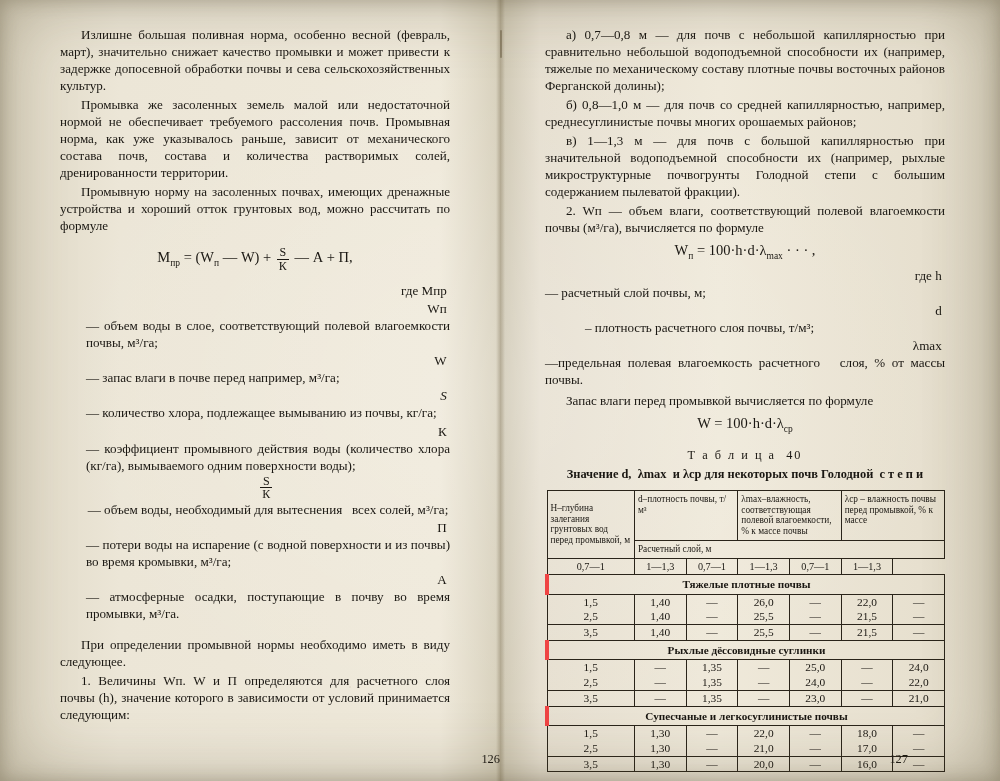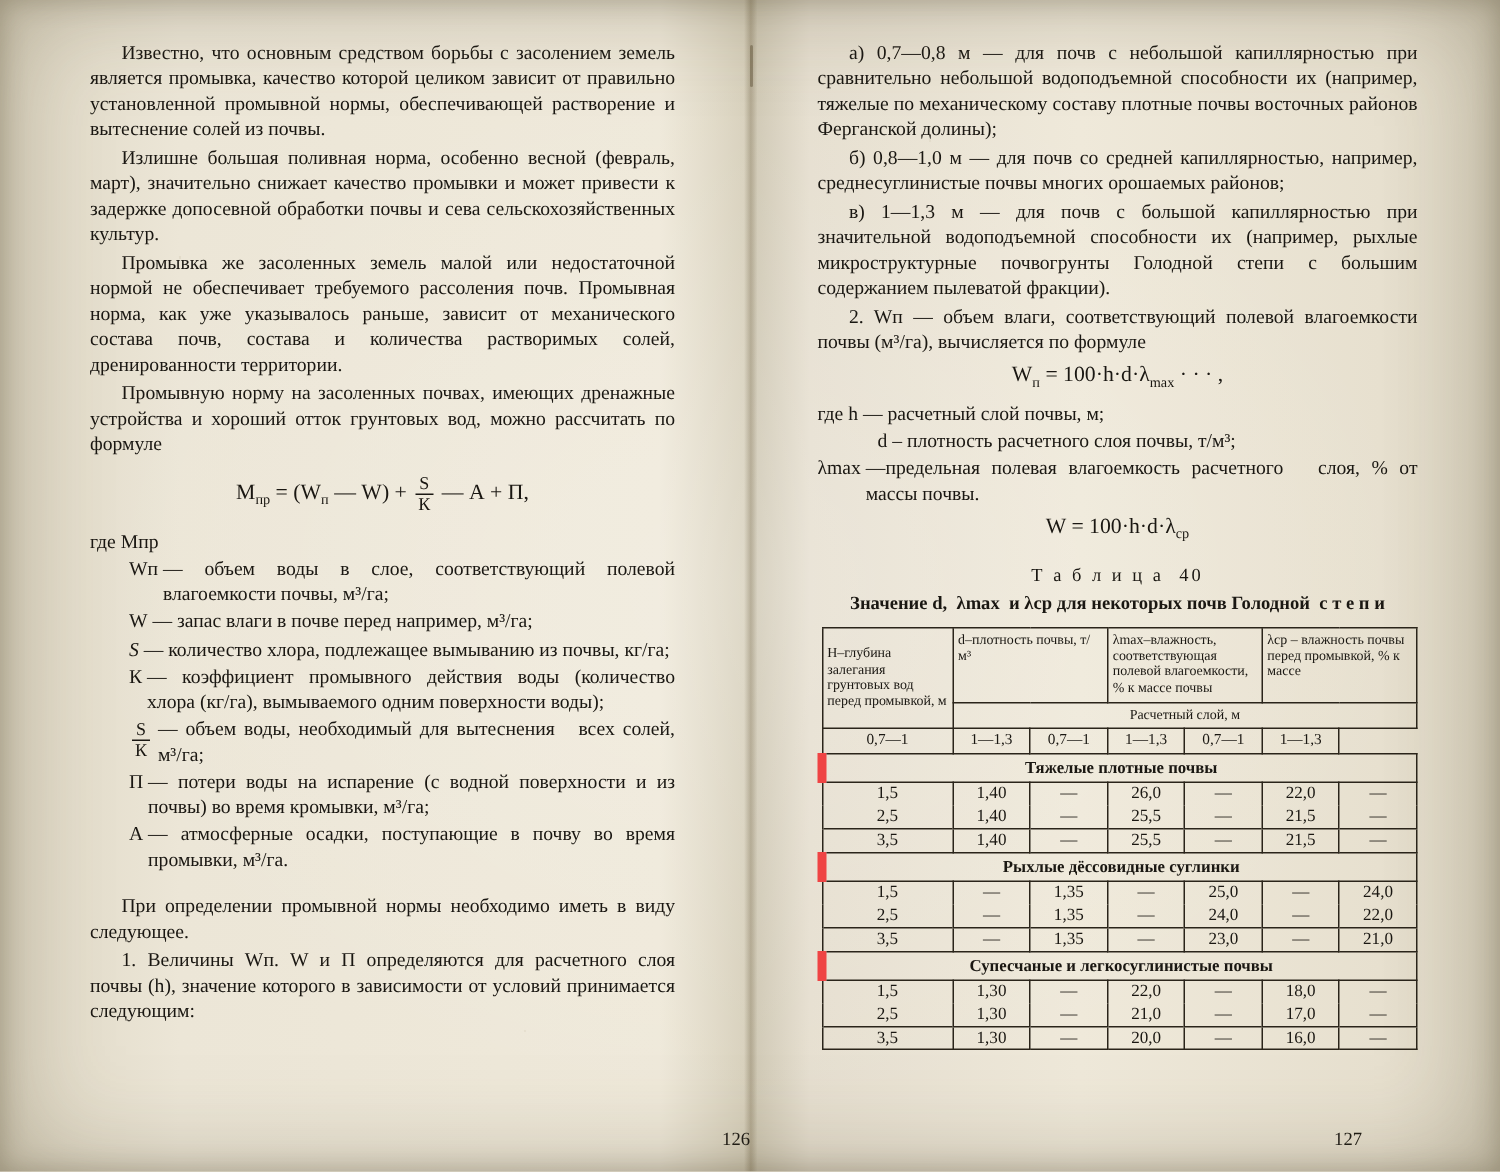--- a/index.html
+++ b/index.html
@@ -50,21 +50,21 @@
   .formula{
     text-align:center;font-size:14.5px;margin:12px 0 10px 0;
     font-family:"Liberation Serif", serif;
   }
   .formula .sub{font-size:9.5px;vertical-align:sub;}
   .frac{display:inline-block;vertical-align:middle;text-align:center;font-size:12px;line-height:1.05;margin:0 2px;}
   .frac .num{display:block;border-bottom:1px solid #1a1712;padding:0 2px;}
   .frac .den{display:block;padding:0 2px;}
 
   .deflist{margin:2px 0 0 0;font-size:13.1px;line-height:1.30;}
-  .defrow{display:flex;margin-bottom:1px;}
+  .defrow{display:flex;margin-bottom:1px;flex-direction:column;}
   .defrow .lbl{flex:0 0 auto;text-align:right;white-space:nowrap;}
   .defrow .txt{flex:1 1 auto;text-align:justify;}
   .ind0{padding-left:0px;}
   .ind1{padding-left:26px;}
   .ind2{padding-left:40px;}
 
   .pagenum{
     position:absolute;bottom:14px;width:100%;text-align:right;
     font-size:12.4px;
   }
@@ -76,23 +76,23 @@
   }
   table.dt{
     border-collapse:collapse;width:100%;font-size:10.4px;
     line-height:1.12;
   }
   table.dt td, table.dt th{
     border:1px solid #2a241a;padding:2px 3px;vertical-align:top;text-align:center;
     font-weight:normal;
   }
   table.dt th.hcell{ font-size:9.3px; text-align:left; line-height:1.15; padding:3px 3px;}
-  table.dt th.hcell.c{text-align:center;margin-top:32px;}
+  table.dt th.hcell.c{text-align:left;margin-top:32px;}
   table.dt td.grp{
-    font-weight:bold;font-size:11.2px;padding:3px 0;border-left:6px solid #ef4444;border-right:1px solid #2a241a;
+    font-weight:bold;font-size:11.2px;padding:3px 0;border-left:4px solid #ef4444;border-right:1px solid #2a241a;
   }
   table.dt td.num{font-size:11.4px;padding:1px 2px;}
   table.dt tr.norow td{border-top:none;border-bottom:none;}
   .subhdr td{font-size:10.2px;}
   .ital{font-style:italic;}
   .speckles{position:absolute;inset:0;pointer-events:none;opacity:0.35;
     background-image:
       radial-gradient(circle at 12% 22%, rgba(120,100,60,0.25) 0 1px, transparent 1px),
       radial-gradient(circle at 77% 61%, rgba(120,100,60,0.22) 0 1px, transparent 1px),
       radial-gradient(circle at 35% 88%, rgba(120,100,60,0.20) 0 1px, transparent 1px),
@@ -103,21 +103,20 @@
 <body>
 
 <div class="page-bg"></div>
 <div class="speckles"></div>
 <div class="gutter"></div>
 <div class="spine-mark"></div>
 
 <div class="col left">
   <div class="inner-left">
 
-    <p class="para">Известно, что основным средством борьбы с засолением земель является промывка, качество которой целиком зависит от правильно установленной промывной нормы, обеспечивающей растворение и вытеснение солей из почвы.</p>
     <p class="para">Излишне большая поливная норма, особенно весной (февраль, март), значительно снижает качество промывки и может привести к задержке допосевной обработки почвы и сева сельскохозяйственных культур.</p>
     <p class="para">Промывка же засоленных земель малой или недостаточной нормой не обеспечивает требуемого рассоления почв. Промывная норма, как уже указывалось раньше, зависит от механического состава почв, состава и количества растворимых солей, дренированности территории.</p>
     <p class="para">Промывную норму на засоленных почвах, имеющих дренажные устройства и хороший отток грунтовых вод, можно рассчитать по формуле</p>
 
     <div class="formula">
       М<span class="sub">пр</span> = (W<span class="sub">п</span> — W) +
       <span class="frac"><span class="num">S</span><span class="den">К</span></span>
       — А + П,
     </div>
 
@@ -182,20 +181,21 @@
       <div class="defrow ind2">
         <span class="lbl">d&nbsp;</span>
         <span class="txt">– плотность расчетного слоя почвы, т/м³;</span>
       </div>
       <div class="defrow ind0">
         <span class="lbl">λ<span class="sub">max</span>&nbsp;</span>
         <span class="txt">—предельная полевая влагоемкость расчетного&nbsp;&nbsp;&nbsp;слоя, % от массы почвы.</span>
       </div>
     </div>
 
+    <p class="para" style="margin-top:4px;">Запас влаги перед промывкой вычисляется по формуле</p>
 
     <div class="formula" style="margin:6px 0 4px 0;">
       W = 100·h·d·λ<span class="sub">ср</span>
     </div>
 
     <div class="tablecap">Т а б л и ц а&nbsp; 40</div>
     <div class="tabletitle">Значение d,&nbsp; λ<span class="sub">max</span>&nbsp; и λ<span class="sub">ср</span> для некоторых почв Голодной&nbsp; с т е п и</div>
 
     <table class="dt">
       <colgroup>

